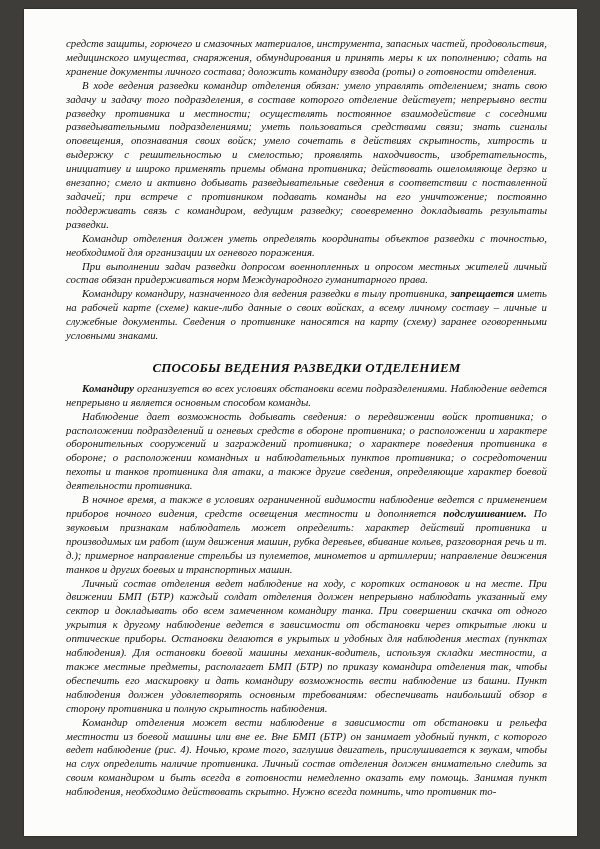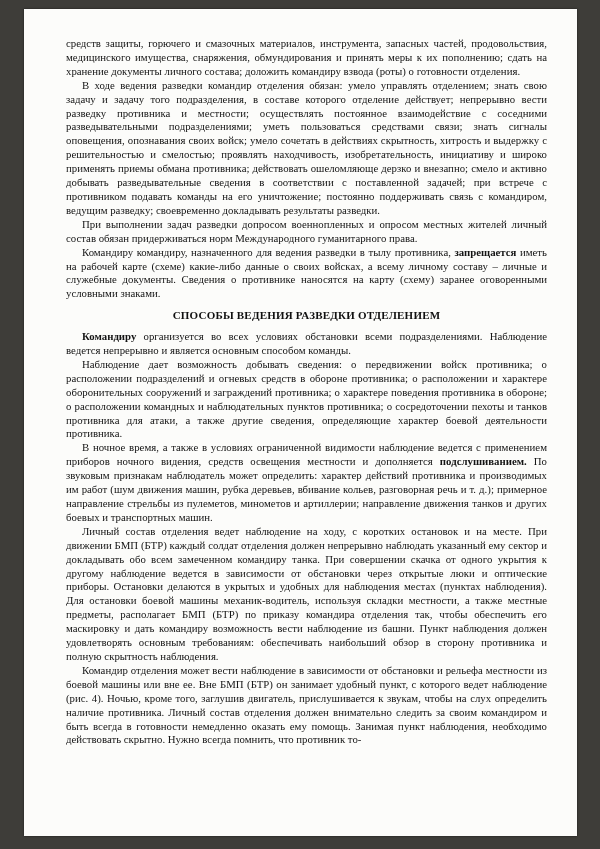--- a/index.html
+++ b/index.html
@@ -20,20 +20,21 @@
     overflow: hidden;
   }
   .paper {
     position: absolute;
     left: 24px;
     top: 9px;
     width: 553px;
     height: 827px;
     background: #fcfcfa;
     box-shadow: 0 0 2px rgba(0,0,0,0.6);
+    font-style: italic;
   }
   .text-block {
     position: absolute;
     left: 42px;
     right: 30px;
     top: 28px;
     color: #141414;
     font-size: 10.8px;
     line-height: 13.9px;
     text-align: justify;
@@ -41,43 +42,44 @@
     -webkit-hyphens: auto;
   }
   .para {
     margin: 0;
     text-indent: 16px;
   }
   .para.no-indent {
     text-indent: 0;
   }
   .heading {
-    margin: 8px 0 7px 0;
+    margin: 18px 0 7px 0;
     text-align: center;
     text-indent: 0;
-    font-size: 11px;
+    font-size: 13px;
     font-weight: bold;
     letter-spacing: 0.2px;
     color: #101010;
   }
   .bold {
     font-weight: bold;
   }
 </style>
 </head>
 <body>
 
 <div class="screen">
   <div class="paper">
     <div class="text-block" lang="ru">
 
       <p class="para no-indent">средств защиты, горючего и смазочных материалов, инструмента, запасных частей, продовольствия, медицинского имущества, снаряжения, обмундирования и принять меры к их пополнению; сдать на хранение документы личного состава; доложить командиру взвода (роты) о готовности отделения.</p>
 
       <p class="para">В ходе ведения разведки командир отделения обязан: умело управлять отделением; знать свою задачу и задачу того подразделения, в составе которого отделение действует; непрерывно вести разведку противника и местности; осуществлять постоянное взаимодействие с соседними разведывательными подразделениями; уметь пользоваться средствами связи; знать сигналы оповещения, опознавания своих войск; умело сочетать в действиях скрытность, хитрость и выдержку с решительностью и смелостью; проявлять находчивость, изобретательность, инициативу и широко применять приемы обмана противника; действовать ошеломляюще дерзко и внезапно; смело и активно добывать разведывательные сведения в соответствии с поставленной задачей; при встрече с противником подавать команды на его уничтожение; постоянно поддерживать связь с командиром, ведущим разведку; своевременно докладывать результаты разведки.</p>
 
+      <p class="para">Командир отделения должен уметь определять координаты объектов разведки с точностью, необходимой для организации их огневого поражения.</p>
 
       <p class="para">При выполнении задач разведки допросом военнопленных и опросом местных жителей личный состав обязан придерживаться норм Международного гуманитарного права.</p>
 
       <p class="para"><span>Командиру командиру, назначенного для ведения разведки в тылу противника, </span><b class="bold">запрещается</b><span> иметь на рабочей карте (схеме) какие-либо данные о своих войсках, а всему личному составу – личные и служебные документы. Сведения о противнике наносятся на карту (схему) заранее оговоренными условными знаками.</span></p>
 
       <h2 class="heading">СПОСОБЫ ВЕДЕНИЯ РАЗВЕДКИ ОТДЕЛЕНИЕМ</h2>
 
       <p class="para"><b class="bold">Командиру</b><span> организуется во всех условиях обстановки всеми подразделениями. Наблюдение ведется непрерывно и является основным способом команды.</span></p>
 
       <p class="para">Наблюдение дает возможность добывать сведения: о передвижении войск противника; о расположении подразделений и огневых средств в обороне противника; о расположении и характере оборонительных сооружений и заграждений противника; о характере поведения противника в обороне; о расположении командных и наблюдательных пунктов противника; о сосредоточении пехоты и танков противника для атаки, а также другие сведения, определяющие характер боевой деятельности противника.</p>

